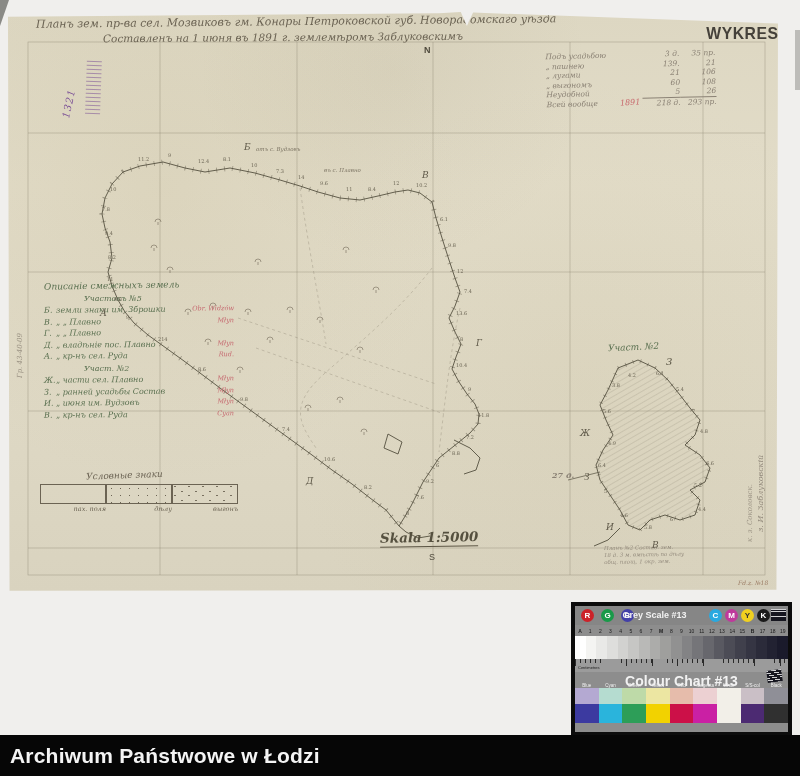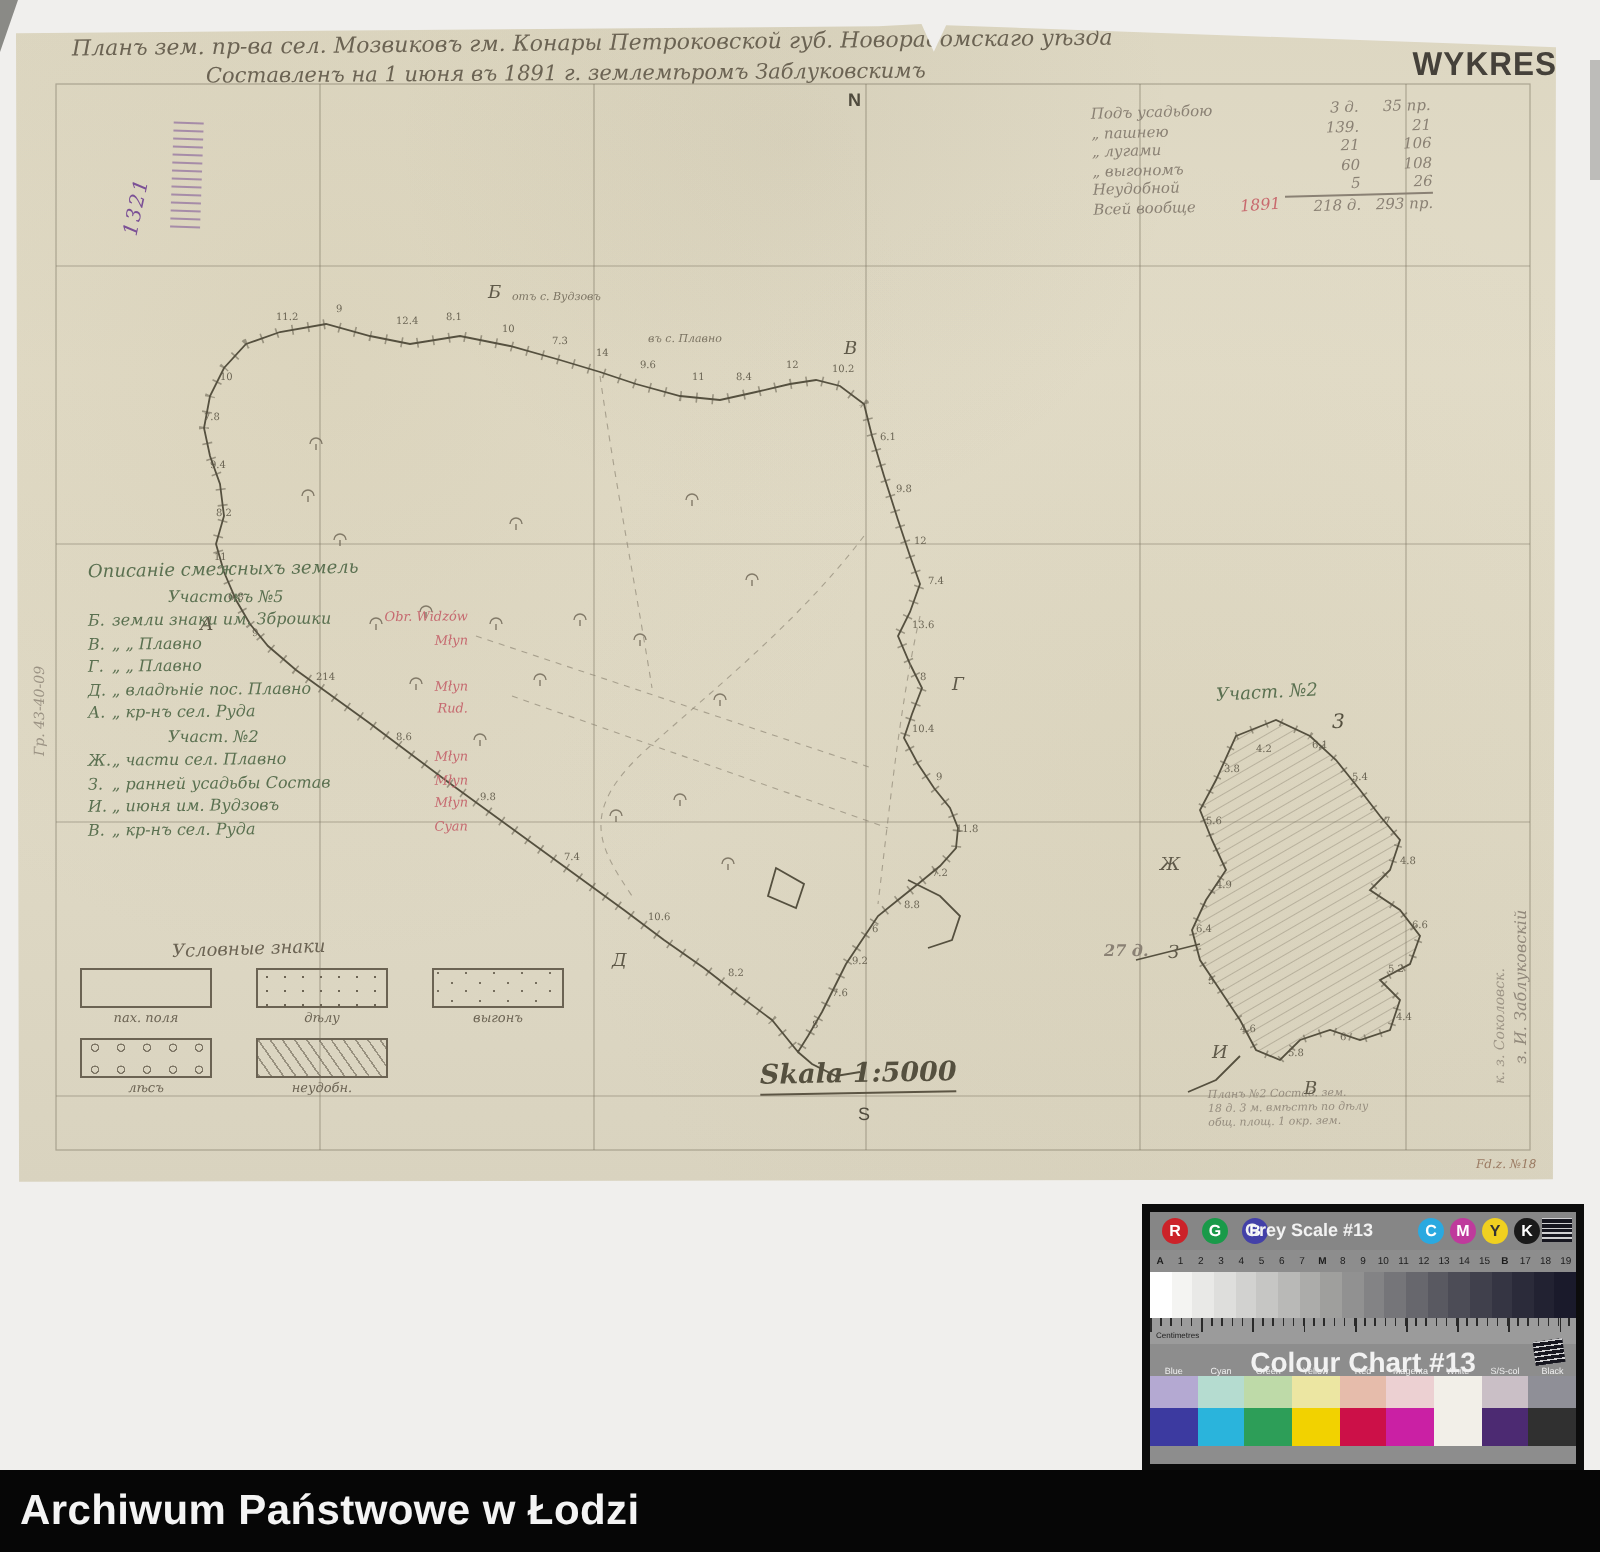--- a/index.html
+++ b/index.html
@@ -48,21 +48,21 @@
   .al-row{display:flex;transform:rotate(-.5deg);}
   .al-letter{width:12px;}
   .al-text{flex:1;white-space:nowrap;}
   .al-red{font-size:6.5px;color:#c66a70;margin-left:4px;white-space:nowrap;}
   .left-rot{position:absolute;left:8px;top:366px;font-size:7px;transform:rotate(-90deg);
             transform-origin:left top;white-space:nowrap;opacity:.8;}
   
   .legend{position:absolute;left:32px;top:456px;width:250px;}
   .lg-title{font-size:9px;margin-left:46px;transform:rotate(-2deg);}
   .lg-row{display:flex;margin-top:6px;}
-  .lg-item{margin-right:22px;text-align:center;}
+  .lg-item{text-align:right;}
   .lg-box{width:64px;height:18px;border:1px solid #6b6353;background:transparent;}
   .lg-label{font-size:6.5px;margin-top:1px;}
   .f-dots{background-image:radial-gradient(#6b6353 .7px,transparent .8px);background-size:9px 7px;}
   .f-marks{background-image:repeating-linear-gradient(0deg,transparent 0 6px,rgba(107,99,83,.7) 6px 7px);
            background-size:3px 14px;background-repeat:repeat;background-position:4px 3px;
            background-image:radial-gradient(rgba(107,99,83,.9) .6px,transparent .8px),
                             radial-gradient(rgba(107,99,83,.9) .6px,transparent .8px);
            background-size:14px 9px,14px 9px;background-position:2px 2px,9px 6px;}
   .f-trees{background-image:radial-gradient(circle at 50% 35%,transparent 1.4px,rgba(107,99,83,.85) 1.5px,rgba(107,99,83,.85) 2px,transparent 2.2px);
            background-size:13px 11px;}
@@ -308,30 +308,20 @@
           <div class="lg-box f-plain"></div>
           <div class="hw lg-label">пах. поля</div>
         </div>
         <div class="lg-item">
           <div class="lg-box f-dots"></div>
           <div class="hw lg-label">дѣлу</div>
         </div>
         <div class="lg-item">
           <div class="lg-box f-marks"></div>
           <div class="hw lg-label">выгонъ</div>
-        </div>
-      </div>
-    <div class="lg-row" id="legend-row2">
-        <div class="lg-item">
-          <div class="lg-box f-trees"></div>
-          <div class="hw lg-label">лѣсъ</div>
-        </div>
-        <div class="lg-item">
-          <div class="lg-box f-hatch"></div>
-          <div class="hw lg-label">неудобн.</div>
         </div>
       </div>
   </div>
 
   <div class="hw purple arch-num">1321</div>
   <div class="arch-stamp"></div>
   <div class="hw pencil signature">з. И. Заблуковскій</div>
   <div class="hw pencil signature2">к. з. Соколовск.</div>
   <div class="hw arch-note">Fd.z. №18</div>
 

